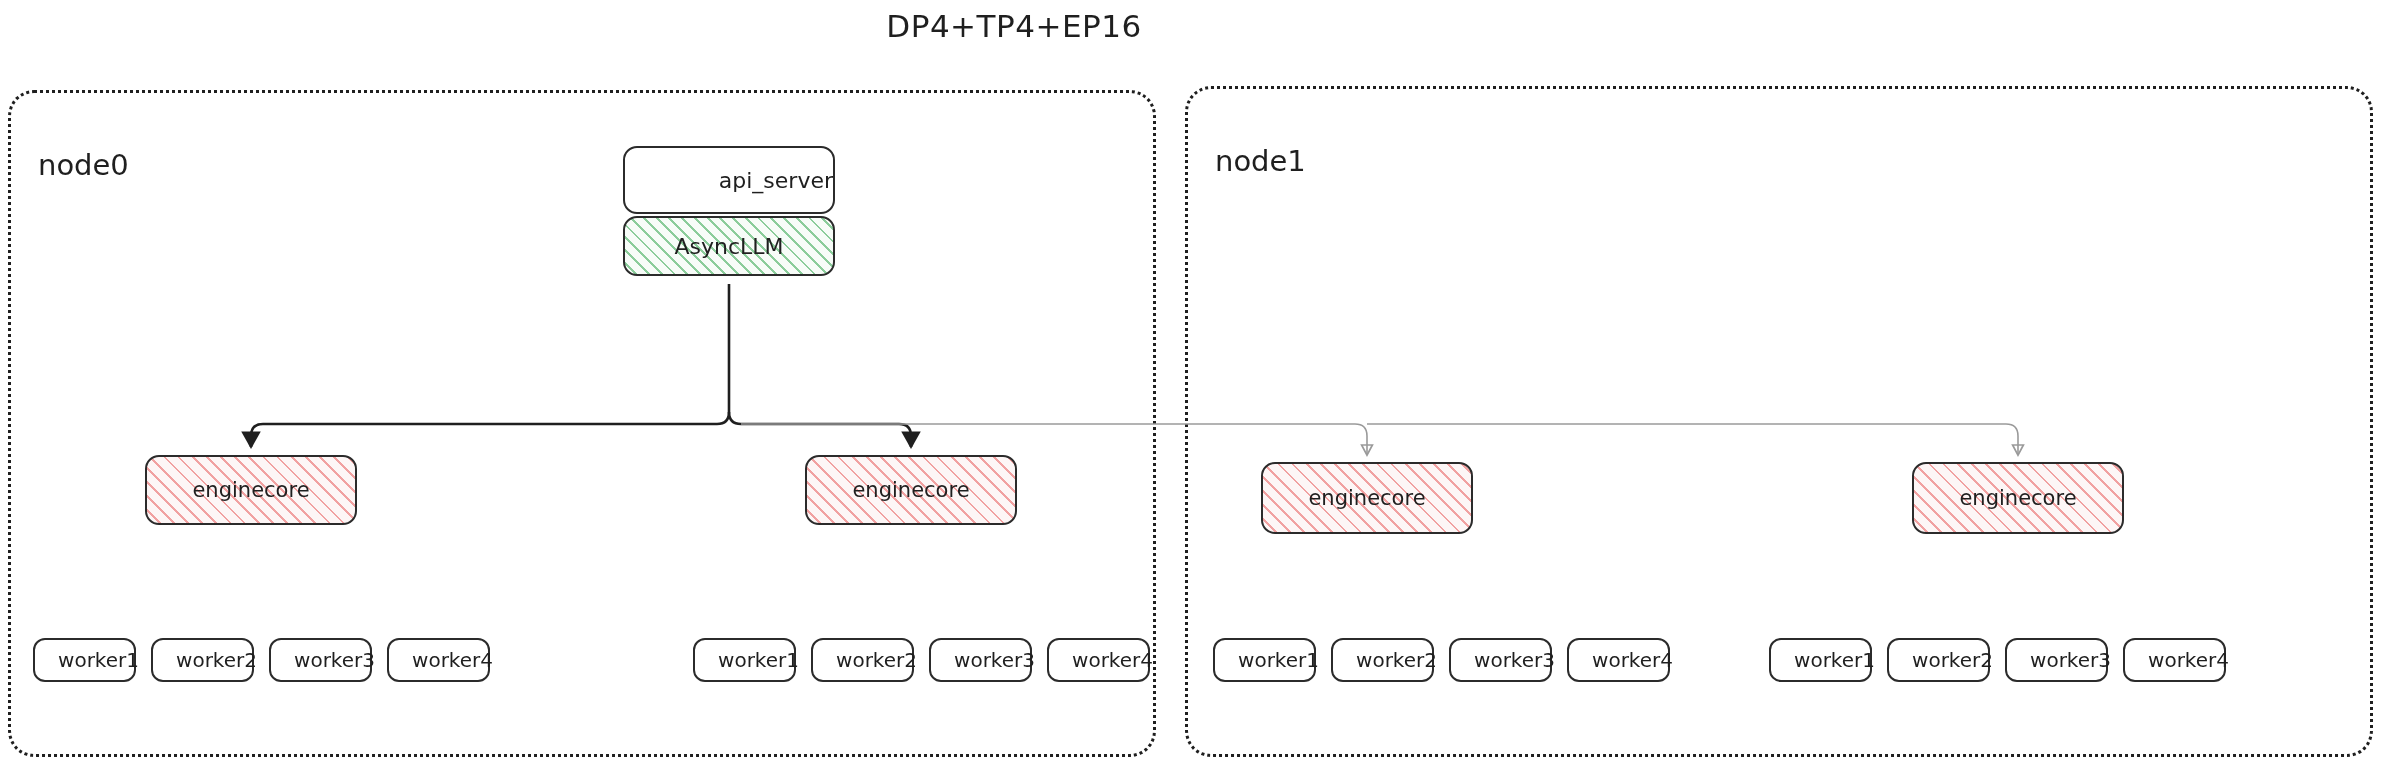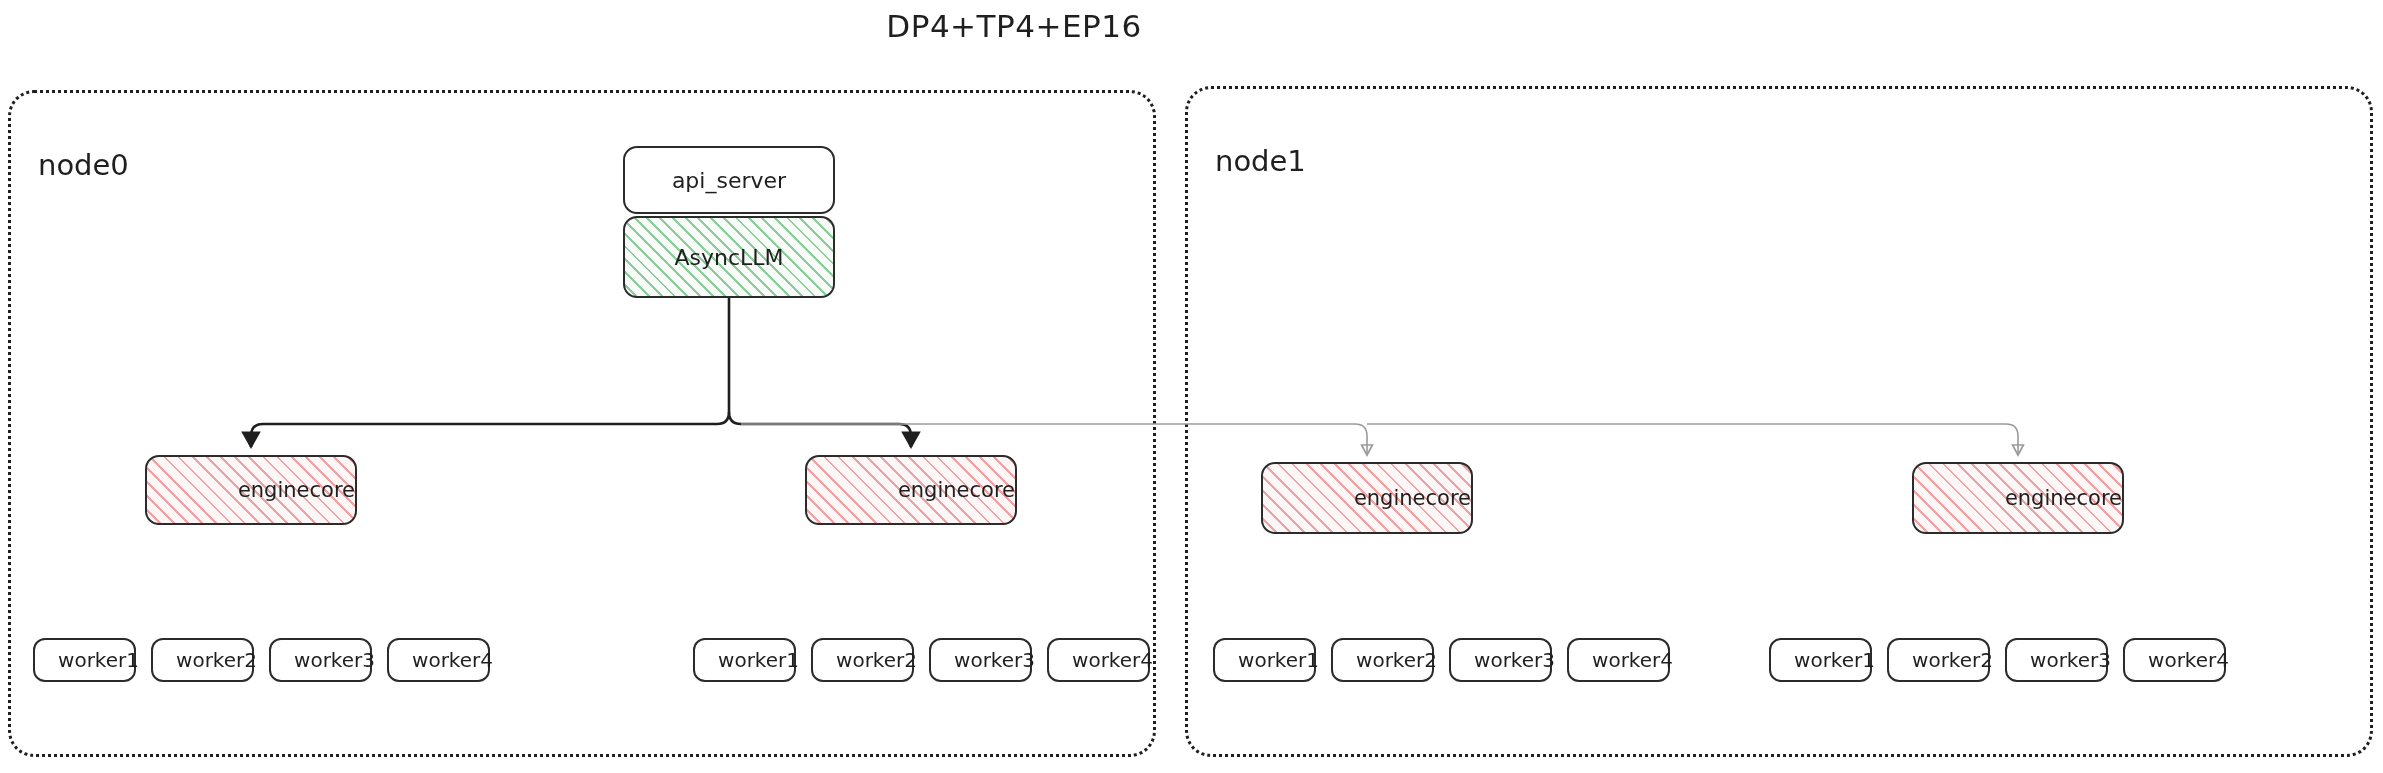--- a/index.html
+++ b/index.html
@@ -52,26 +52,25 @@
         rgba(120,196,138,.85) 9px);
   }
   .node.pink{
     background-color:#fdf6f6;
     background-image:repeating-linear-gradient(
         45deg,
         rgba(238,140,140,0) 0px,
         rgba(238,140,140,0) 8px,
         rgba(238,140,140,.80) 8px,
         rgba(238,140,140,.80) 10px);
-    justify-content:flex-end;
   }
 
   .node .lbl{position:relative;z-index:2;}
 
-  .node-api{font-size:22px;}
+  .node-api{font-size:22px;justify-content:flex-end;}
   .node-async{font-size:22px;}
   .node-engine{font-size:21px;}
   .node-worker{font-size:20px;border-width:2.5px;border-radius:12px;padding-left:28px;}
 
   svg.edges{position:absolute;left:0;top:0;width:2383px;height:773px;
             overflow:visible;z-index:1;pointer-events:none;}
 </style>
 </head>
 <body>
 
@@ -101,21 +100,21 @@
     <path d="M 1367 424 L 2006 424 Q 2018 424 2018 436 L 2018 454" fill="none" stroke="#9a9a9a" stroke-width="1.6" marker-end="url(#arrow-light)"></path>
   </svg>
 
 <div class="subgraph" style="left: 8px; top: 90px; width: 1148px; height: 667px;"></div>
     <div class="subgraph-label" style="left: 38px; top: 112px;">node0</div>
     <div class="subgraph" style="left: 1185px; top: 86px; width: 1188px; height: 671px;"></div>
     <div class="subgraph-label" style="left: 1215px; top: 108px;">node1</div>
     <div class="node plain node-api" style="left: 623px; top: 146px; width: 212px; height: 68px;">
       <span class="lbl">api_server</span>
     </div>
-    <div class="node green node-async" style="left: 623px; top: 216px; width: 212px; height: 82px;">
+    <div class="node green node-async" style="left: 623px; top: 216px; width: 212px; height: 60px;">
       <span class="lbl">AsyncLLM</span>
     </div>
     <div class="node pink node-engine" style="left: 145px; top: 455px; width: 212px; height: 70px;">
       <span class="lbl">enginecore</span>
     </div>
     <div class="node pink node-engine" style="left: 805px; top: 455px; width: 212px; height: 70px;">
       <span class="lbl">enginecore</span>
     </div>
     <div class="node pink node-engine" style="left: 1261px; top: 462px; width: 212px; height: 72px;">
       <span class="lbl">enginecore</span>

